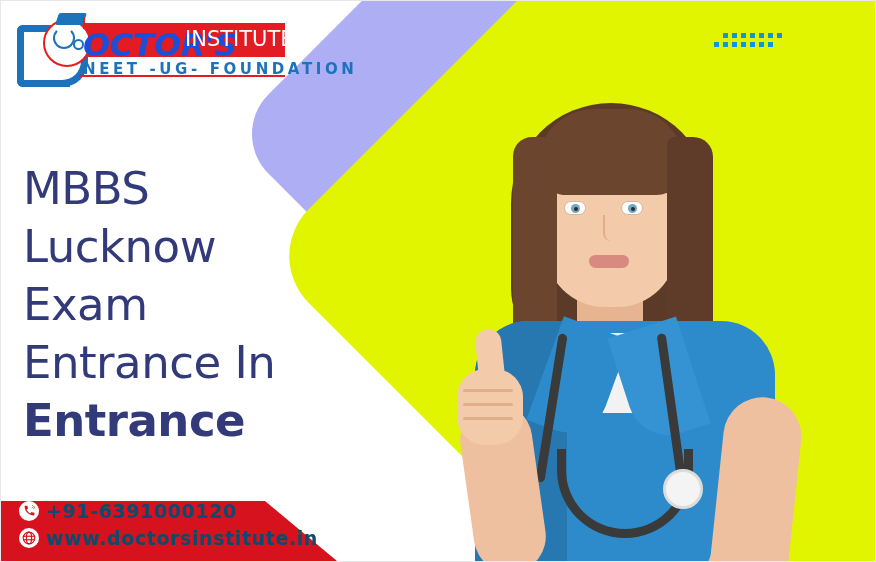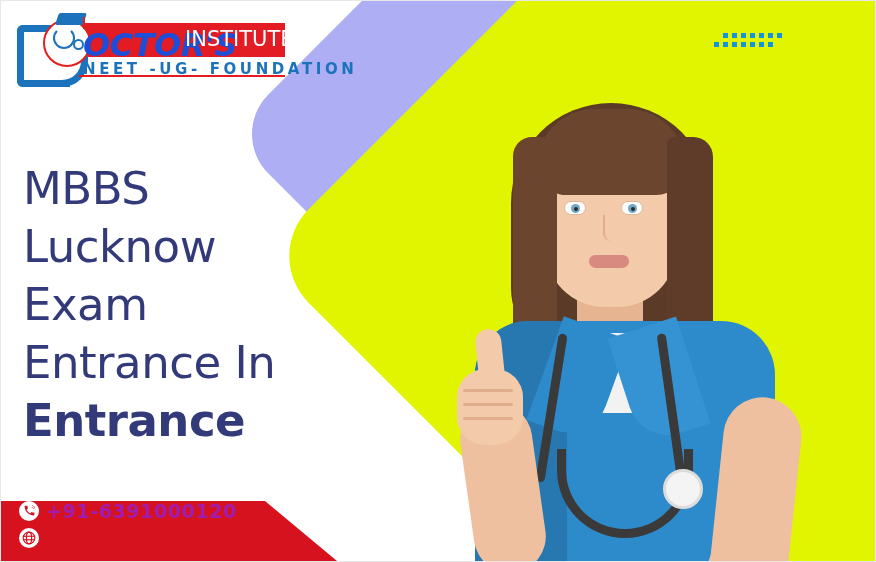--- a/index.html
+++ b/index.html
@@ -348,21 +348,21 @@
   }
   .c-ico {
     width: 20px; height: 20px;
     border-radius: 50%;
     background: #ffffff;
     display: flex; align-items: center; justify-content: center;
     flex: 0 0 auto;
   }
   .c-ico svg { display: block; }
   .c-text {
-    color: #a21caf;
+    color: #0c4a6e;
     font-size: 19px;
     font-weight: bold;
     letter-spacing: 0.6px;
     font-family: "DejaVu Sans", sans-serif;
     white-space: nowrap;
   }
 </style>
 </head>
 <body>
 
@@ -468,16 +468,17 @@
     </div>
     <div class="c-row">
       <span class="c-ico">
         <svg width="14" height="14" viewBox="0 0 24 24">
           <circle cx="12" cy="12" r="10" fill="none" stroke="#D6121E" stroke-width="2"></circle>
           <ellipse cx="12" cy="12" rx="4.5" ry="10" fill="none" stroke="#D6121E" stroke-width="2"></ellipse>
           <line x1="2" y1="9" x2="22" y2="9" stroke="#D6121E" stroke-width="2"></line>
           <line x1="2" y1="15" x2="22" y2="15" stroke="#D6121E" stroke-width="2"></line>
         </svg>
       </span>
+      <span class="c-text">www.doctorsinstitute.in</span>
     </div>
   </div>
 
 </div>
 
 </body></html>

